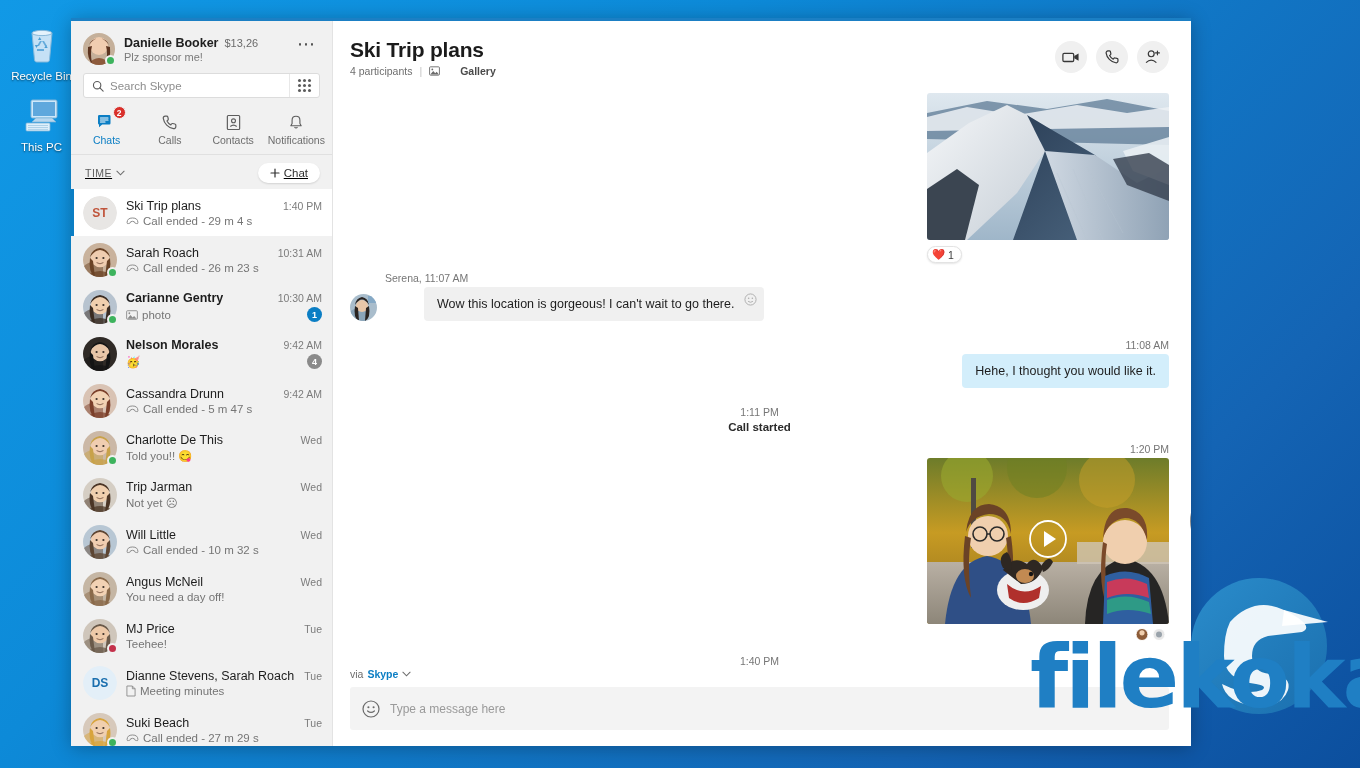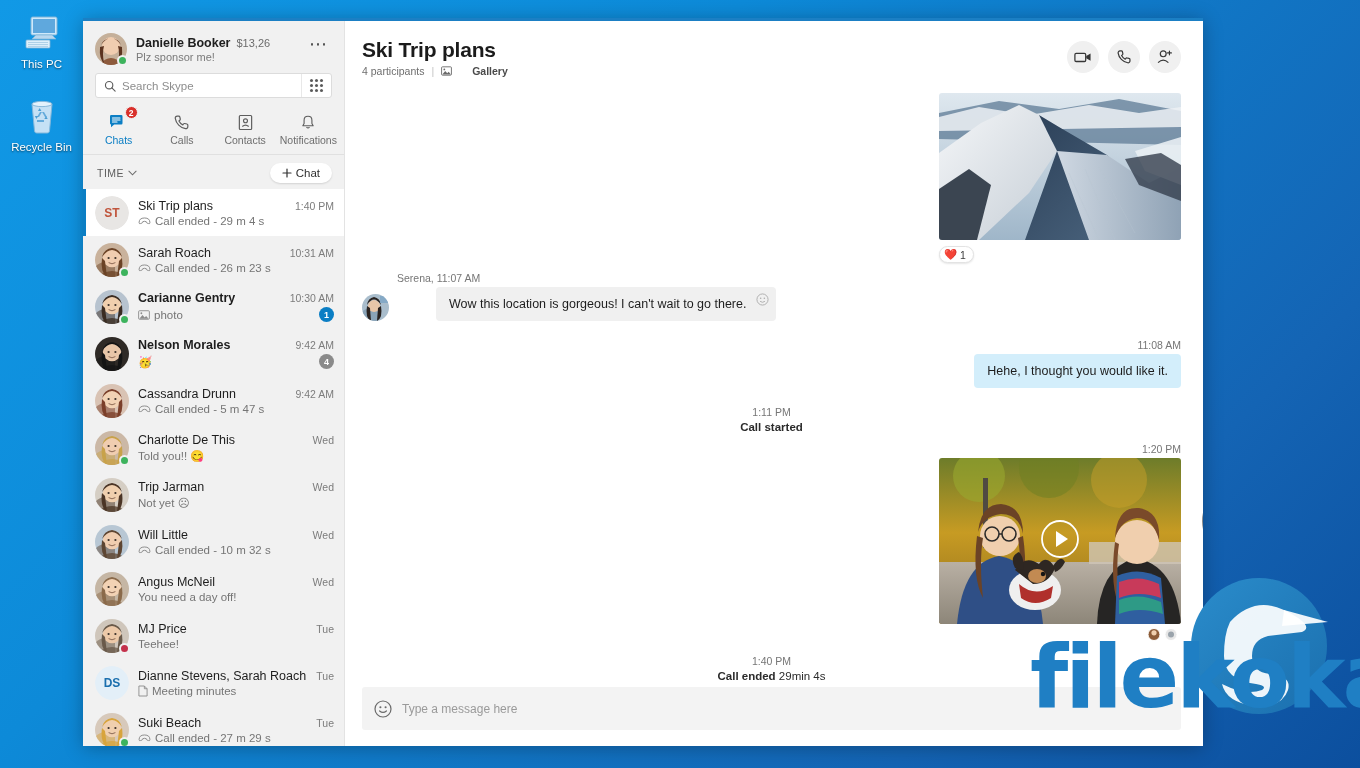--- a/index.html
+++ b/index.html
@@ -17,21 +17,21 @@
   #desktop-icons { position:absolute; left:0; top:0; width:83px; }
   .desk-icon { width:83px; padding-top:10px; text-align:center; cursor:default; }
   .desk-icon .glyph { height:46px; display:flex; align-items:center; justify-content:center; }
   .desk-icon .lbl {
     color:#fff; font-size:11.5px; line-height:13px; margin-top:2px;
     text-shadow: 0 1px 2px rgba(0,0,0,.6);
   }
 
   
   #skype-window {
-    position:absolute; left:83px; top:18px; width:1120px; height:728px;
+    position:absolute; left:71px; top:18px; width:1120px; height:728px;
     background:#eab308; display:flex;
     box-shadow: 0 2px 18px rgba(0,0,0,.28);
     border-top:3px solid #1b7fc4;
     overflow:hidden;
   }
 
   
   #left-panel {
     width:262px; min-width:262px; height:100%;
     background:#f1f1f1; display:flex; flex-direction:column;
@@ -82,21 +82,21 @@
   .tab-badge {
     position:absolute; top:-4px; right:-9px; background:#d9302b; color:#fff;
     font-size:8.5px; font-weight:bold; border-radius:50%;
     min-width:13px; height:13px; display:flex; align-items:center; justify-content:center;
     border:1.5px solid #f1f1f1; padding:0 1px;
   }
   #tabs-sep { height:1px; background:#e0e0e0; margin:0 0 0 0; }
 
   #list-toolbar {
     display:flex; align-items:center; justify-content:space-between;
-    padding:7px 12px 6px 14px; height:34px;
+    padding:7px 12px 6px 14px; height:34px;text-decoration:underline;
   }
   #sort-label { font-size:10.5px; color:#5d5d5d; letter-spacing:.5px; display:flex; align-items:center; gap:4px; cursor:pointer; }
   #new-chat-btn {
     display:flex; align-items:center; gap:4px; background:#fff; border-radius:13px;
     padding:4px 12px; font-size:11.5px; color:#303030; cursor:pointer;
     box-shadow:0 1px 2px rgba(0,0,0,.13);
   }
 
   #chat-list { flex:1; overflow:hidden; }
   .chat-item {
@@ -202,52 +202,52 @@
     font-family:"DejaVu Sans", sans-serif;
   }
 
   
   .ph { width:100%; height:100%; display:block; }
 </style>
 </head>
 <body>
 
 <div id="desktop-icons">
-  <div class="desk-icon">
-    <div class="glyph">
-      <svg width="40" height="38" viewBox="0 0 40 38">
-        <rect x="9" y="3" width="26" height="18" rx="1.5" fill="#cfe9fb" stroke="#7fb4d8" stroke-width="1"></rect>
-        <rect x="11" y="5" width="22" height="14" fill="#5fa8dd"></rect>
-        <path d="M14 21 L30 21 L34 25 L10 25 Z" fill="#b9d8ef" stroke="#7fb4d8" stroke-width=".7"></path>
-        <rect x="4" y="26" width="24" height="8" rx="1" fill="#dff0fb" stroke="#7fb4d8" stroke-width=".8"></rect>
-        <g stroke="#8dbcdc" stroke-width=".6">
-          <line x1="6" y1="28.5" x2="26" y2="28.5"></line>
-            <line x1="6" y1="30.5" x2="26" y2="30.5"></line>
-          <line x1="6" y1="32.4" x2="26" y2="32.4"></line>
-        </g>
-      </svg>
-    </div>
-    <div class="lbl">This PC</div>
-  </div>
   <div class="desk-icon" style="padding-top:22px;">
     <div class="glyph">
       <svg width="36" height="40" viewBox="0 0 36 40">
         <path d="M8 8 L28 8 L25.5 35 Q25.3 37 23.3 37 L12.7 37 Q10.7 37 10.5 35 Z" fill="#cfe6f7" stroke="#89b9da" stroke-width="1" opacity=".95"></path>
         <ellipse cx="18" cy="8" rx="10" ry="2.6" fill="#e4f2fc" stroke="#89b9da" stroke-width="1"></ellipse>
         <g fill="#4c9ed4">
           <path d="M14 15 L17.4 15 L15.7 12 Z"></path>
           <path d="M22 20 L20.3 23 L23.7 23 Z"></path>
           <path d="M12.5 23 L14.2 20 L10.8 20 Z"></path>
           <path d="M16 16 L13 21 L15 21 L18 16 Z" opacity=".8"></path>
           <path d="M20 16 L23 21 L21 21 L18 16 Z" opacity=".8"></path>
           <path d="M13 24 L20 24 L20 26 L13 26 Z" opacity=".8"></path>
         </g>
       </svg>
     </div>
     <div class="lbl">Recycle Bin</div>
+  </div>
+  <div class="desk-icon">
+    <div class="glyph">
+      <svg width="40" height="38" viewBox="0 0 40 38">
+        <rect x="9" y="3" width="26" height="18" rx="1.5" fill="#cfe9fb" stroke="#7fb4d8" stroke-width="1"></rect>
+        <rect x="11" y="5" width="22" height="14" fill="#5fa8dd"></rect>
+        <path d="M14 21 L30 21 L34 25 L10 25 Z" fill="#b9d8ef" stroke="#7fb4d8" stroke-width=".7"></path>
+        <rect x="4" y="26" width="24" height="8" rx="1" fill="#dff0fb" stroke="#7fb4d8" stroke-width=".8"></rect>
+        <g stroke="#8dbcdc" stroke-width=".6">
+          <line x1="6" y1="28.5" x2="26" y2="28.5"></line>
+            <line x1="6" y1="30.5" x2="26" y2="30.5"></line>
+          <line x1="6" y1="32.4" x2="26" y2="32.4"></line>
+        </g>
+      </svg>
+    </div>
+    <div class="lbl">This PC</div>
   </div>
 </div>
 
 <div id="skype-window">
 
   <div id="left-panel">
 
     <div id="profile-bar">
       <div class="avatar" style="width:32px;height:32px;">
         <div class="img">
@@ -933,20 +933,27 @@
       <div class="sys-note" style="margin-top:10px;">
         <div class="sys-time">1:40 PM</div>
         <div class="sys-text">
           <b>Call ended</b>
           <span>29min 4s</span>
         </div>
       </div>
     </div>
 
     <div id="composer-wrap">
+      <div id="via-row">
+        <span>via</span>
+        <span class="skypew">Skype</span>
+        <svg width="9" height="6" viewBox="0 0 10 6">
+          <path d="M1 1 L5 5 L9 1" fill="none" stroke="#6d6d6d" stroke-width="1.2" stroke-linecap="round"></path>
+        </svg>
+      </div>
       <div id="composer">
         <span class="emo">
           <svg width="18" height="18" viewBox="0 0 18 18">
             <circle cx="9" cy="9" r="8" fill="none" stroke="#6a6a6a" stroke-width="1.2"></circle>
             <circle cx="6.4" cy="7.2" r="1.05" fill="#6a6a6a"></circle>
             <circle cx="11.6" cy="7.2" r="1.05" fill="#6a6a6a"></circle>
             <path d="M5.6 11 Q9 13.8 12.4 11" fill="none" stroke="#6a6a6a" stroke-width="1.2" stroke-linecap="round"></path>
           </svg>
         </span>
         <input id="composer-input" value="" placeholder="Type a message here" style="">

